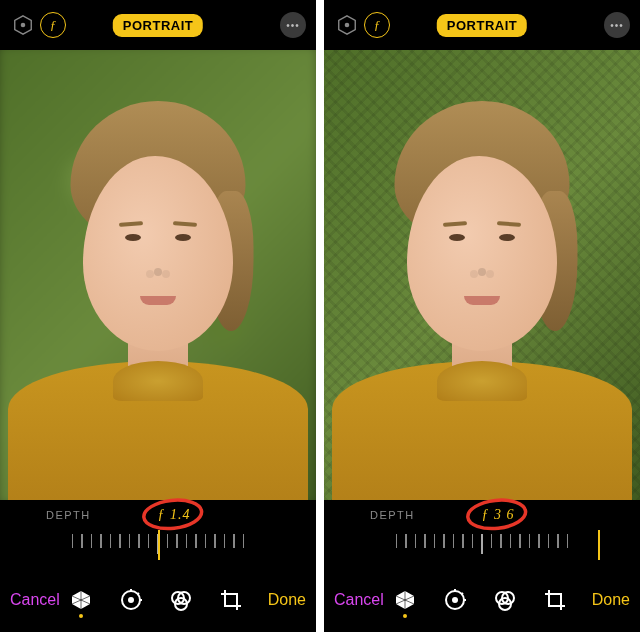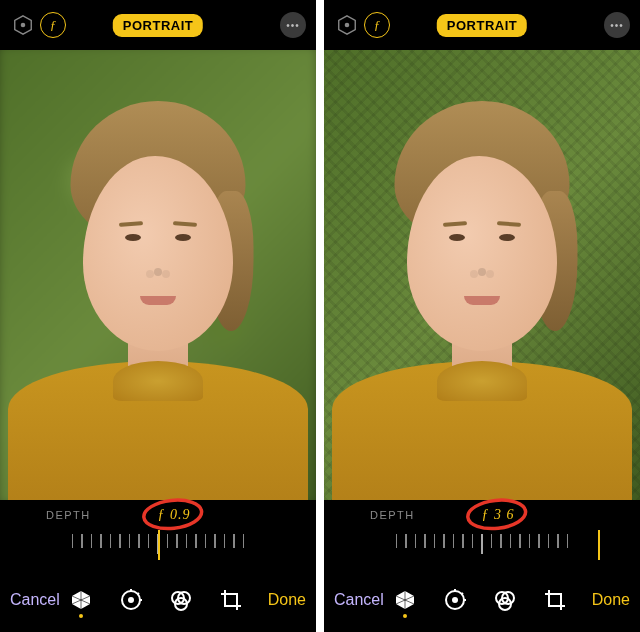--- a/index.html
+++ b/index.html
@@ -224,21 +224,21 @@
     align-items: center; justify-content: center;
     position: relative;
   }
   .tool svg { width: 24px; height: 24px; }
   .dot {
     width: 4px; height: 4px; border-radius: 50%;
     background: #f5c518;
     position: absolute;
     bottom: 0;
   }
-  .cancel { color: #c4b5fd; }
+  .cancel { color: #d946ef; }
   .done { color: #f5c518; font-weight: 500; margin-left: 16px; }
 </style>
 </head>
 <body>
 
 <div class="phone">
   <div class="topbar">
     <div class="top-left">
       <div class="hex-icon">
         <svg viewBox="0 0 24 24">
@@ -265,21 +265,21 @@
         <div class="eye l"></div>
           <div class="eye r"></div>
         <div class="nose"></div>
         <div class="mouth"></div>
       </div>
     </div>
   </div>
 
   <div class="depth-row">
     <span>DEPTH</span>
-    <span class="fvalue">ƒ 0.9</span>
+    <span class="fvalue">ƒ 1.4</span>
     <div class="red-circle">
       <svg viewBox="0 0 64 34">
           <ellipse cx="32" cy="17" rx="29" ry="14" fill="none" stroke="#e73628" stroke-width="3.5"></ellipse>
         </svg>
     </div>
   </div>
 
   <div class="ruler left">
     <div class="ticks">
       <div class="tick"></div>

